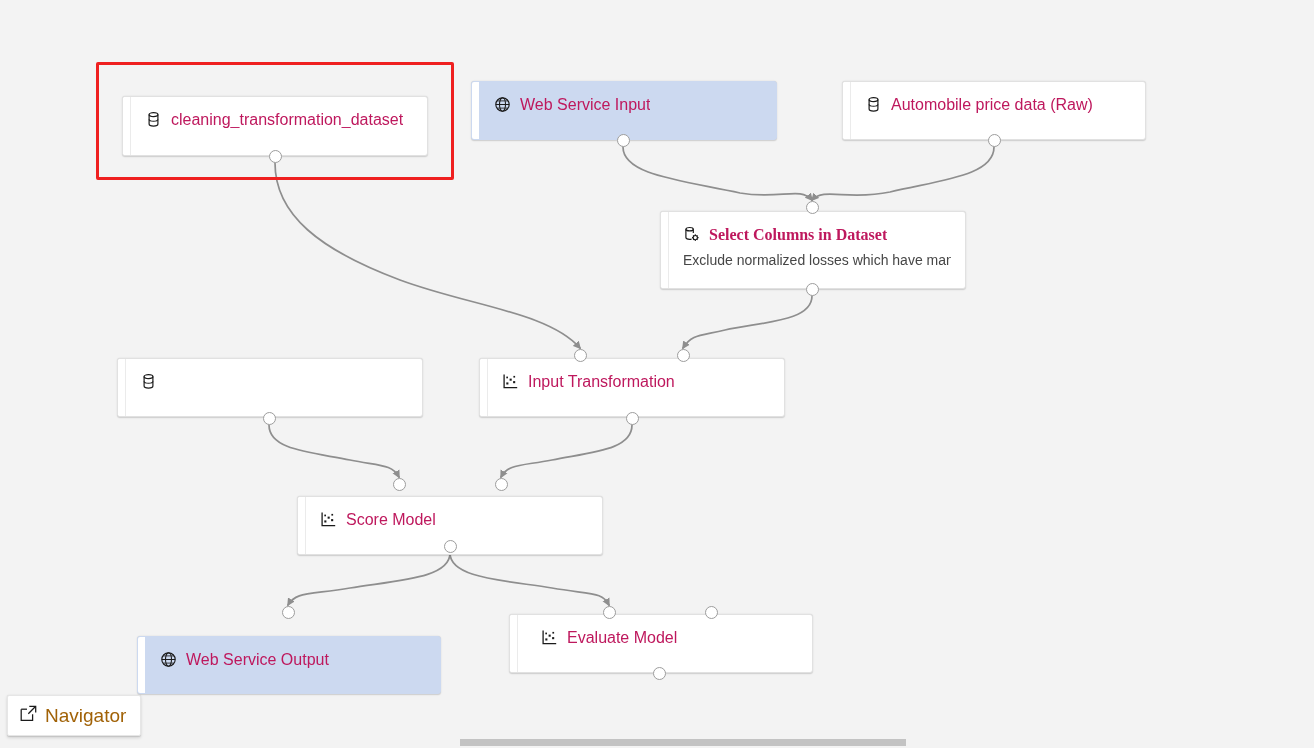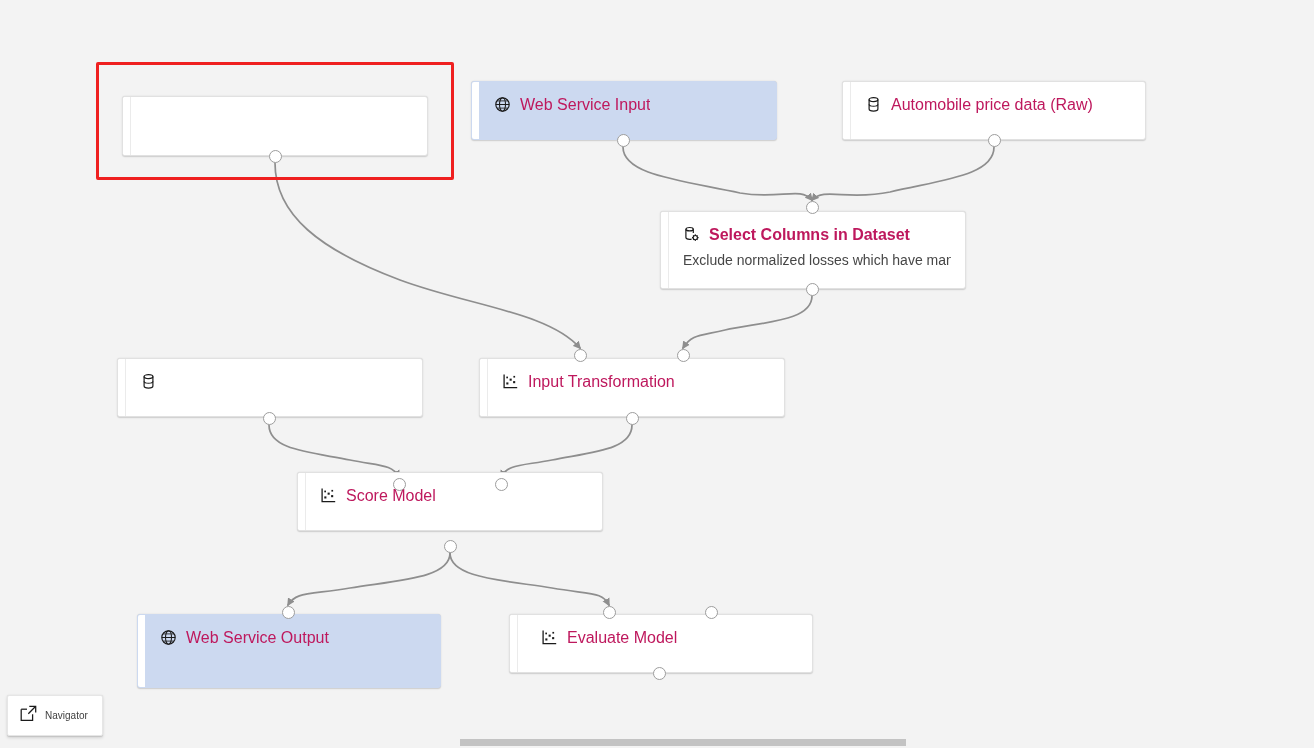--- a/index.html
+++ b/index.html
@@ -67,21 +67,21 @@
     flex: 0 0 17px;
     display: block;
   }
   .node .title {
     font-size: 16px;
     color: #be185d;
     line-height: 17px;
     white-space: nowrap;
     overflow: hidden;
   }
-  .node.bold-title .title { font-weight: 700; }
+  .node.bold-title .title { font-weight: 700; font-family: Liberation Serif, serif; }
   .node .subtitle {
     margin-top: 9px;
     font-size: 14px;
     color: #464646;
     line-height: 17px;
     white-space: nowrap;
     overflow: hidden;
   }
 
   
@@ -117,22 +117,22 @@
     align-items: center;
     gap: 8px;
     padding: 9px 14px 9px 12px;
     background: #ffffff;
     border: 1px solid #e6e6e6;
     border-radius: 2px;
     box-shadow: 0 1.2px 3.2px rgba(0,0,0,0.13), 0 0.4px 1px rgba(0,0,0,0.10);
     z-index: 10;
   }
   #navigator .nav-label {
-    font-size: 10px;
-    color: #404040;
+    font-size: 19px;
+    color: #a16207;
     line-height: 17px;
   }
 
   
   #hscroll-track {
     position: absolute;
     left: 0;
     bottom: 0;
     width: 1314px;
     height: 11px;
@@ -166,20 +166,30 @@
         <path d="M 269 425 C 269 450 310 452 350 460 C 380 466 392 464 399 477" marker-end="url(#arrow)"></path>
         <path d="M 632 425 C 632 450 592 452 552 460 C 520 466 508 464 501 477" marker-end="url(#arrow)"></path>
         <path d="M 450 553 C 450 578 400 580 350 588 C 306 595 296 592 288 605" marker-end="url(#arrow)"></path>
         <path d="M 450 553 C 450 578 502 580 552 588 C 594 595 602 592 609 605" marker-end="url(#arrow)"></path>
       </g>
   </svg>
 
   <div id="node-layer">
       <div class="node" style="left: 122px; top: 96px; width: 306px; height: 60px;">
         <div class="accent"></div>
+        <div class="body">
+          <div class="titlerow">
+            <span class="icon"><svg xmlns="http://www.w3.org/2000/svg" width="17" height="17" viewBox="0 0 17 17">
+                <ellipse cx="8.5" cy="3.6" rx="4.4" ry="2.0" fill="none" stroke="#1b1b1b" stroke-width="1.2"></ellipse>
+                <path d="M4.1 3.6 V13.1 C4.1 14.2 6.1 15.1 8.5 15.1 C10.9 15.1 12.9 14.2 12.9 13.1 V3.6" fill="none" stroke="#1b1b1b" stroke-width="1.2"></path>
+                <path d="M4.1 8.3 C4.1 9.4 6.1 10.3 8.5 10.3 C10.9 10.3 12.9 9.4 12.9 8.3" fill="none" stroke="#1b1b1b" stroke-width="1.05"></path>
+              </svg></span>
+            <span class="title">cleaning_transformation_dataset</span>
+          </div>
+        </div>
       </div>
       <div class="node blue" style="left: 471px; top: 81px; width: 306px; height: 59px;">
         <div class="accent"></div>
         <div class="body">
           <div class="titlerow">
             <span class="icon"><svg xmlns="http://www.w3.org/2000/svg" width="17" height="17" viewBox="0 0 17 17">
                 <circle cx="8.5" cy="8.5" r="6.7" fill="none" stroke="#1b1b1b" stroke-width="1.15"></circle>
                 <ellipse cx="8.5" cy="8.5" rx="3.0" ry="6.7" fill="none" stroke="#1b1b1b" stroke-width="1.05"></ellipse>
                 <path d="M1.9 8.5 H15.1" stroke="#1b1b1b" stroke-width="1.05"></path>
                 <path d="M3.0 4.9 H14.0 M3.0 12.1 H14.0" stroke="#1b1b1b" stroke-width="0.85"></path>
@@ -238,37 +248,37 @@
                 <rect x="4.3" y="9.4" width="2.1" height="2.1" fill="#1b1b1b"></rect>
                 <rect x="7.6" y="5.6" width="2.1" height="2.1" fill="#1b1b1b"></rect>
                 <rect x="11.1" y="8.1" width="2.1" height="2.1" fill="#1b1b1b"></rect>
                 <rect x="4.3" y="3.6" width="1.7" height="1.7" fill="#1b1b1b"></rect>
                 <rect x="11.4" y="2.9" width="1.7" height="1.7" fill="#1b1b1b"></rect>
               </svg></span>
             <span class="title">Input Transformation</span>
           </div>
         </div>
       </div>
-      <div class="node" style="left: 297px; top: 472px; width: 306px; height: 59px;">
+      <div class="node" style="left: 297px; top: 496px; width: 306px; height: 59px;">
         <div class="accent"></div>
         <div class="body">
           <div class="titlerow">
             <span class="icon"><svg xmlns="http://www.w3.org/2000/svg" width="17" height="17" viewBox="0 0 17 17">
                 <path d="M2.1 1.6 V14.6 H15.2" fill="none" stroke="#1b1b1b" stroke-width="1.3"></path>
                 <rect x="4.3" y="9.4" width="2.1" height="2.1" fill="#1b1b1b"></rect>
                 <rect x="7.6" y="5.6" width="2.1" height="2.1" fill="#1b1b1b"></rect>
                 <rect x="11.1" y="8.1" width="2.1" height="2.1" fill="#1b1b1b"></rect>
                 <rect x="4.3" y="3.6" width="1.7" height="1.7" fill="#1b1b1b"></rect>
                 <rect x="11.4" y="2.9" width="1.7" height="1.7" fill="#1b1b1b"></rect>
               </svg></span>
             <span class="title">Score Model</span>
           </div>
         </div>
       </div>
-      <div class="node blue" style="left: 137px; top: 614px; width: 304px; height: 74px;">
+      <div class="node blue" style="left: 137px; top: 636px; width: 304px; height: 58px;">
         <div class="accent"></div>
         <div class="body">
           <div class="titlerow">
             <span class="icon"><svg xmlns="http://www.w3.org/2000/svg" width="17" height="17" viewBox="0 0 17 17">
                 <circle cx="8.5" cy="8.5" r="6.7" fill="none" stroke="#1b1b1b" stroke-width="1.15"></circle>
                 <ellipse cx="8.5" cy="8.5" rx="3.0" ry="6.7" fill="none" stroke="#1b1b1b" stroke-width="1.05"></ellipse>
                 <path d="M1.9 8.5 H15.1" stroke="#1b1b1b" stroke-width="1.05"></path>
                 <path d="M3.0 4.9 H14.0 M3.0 12.1 H14.0" stroke="#1b1b1b" stroke-width="0.85"></path>
               </svg></span>
             <span class="title">Web Service Output</span>

